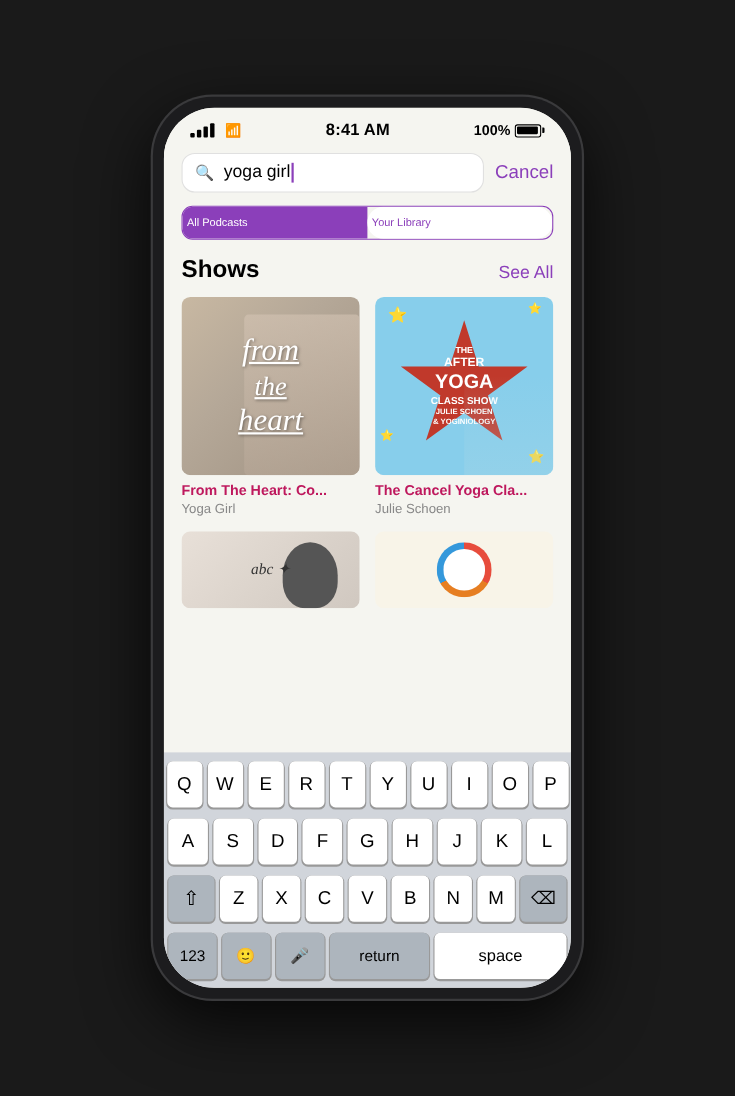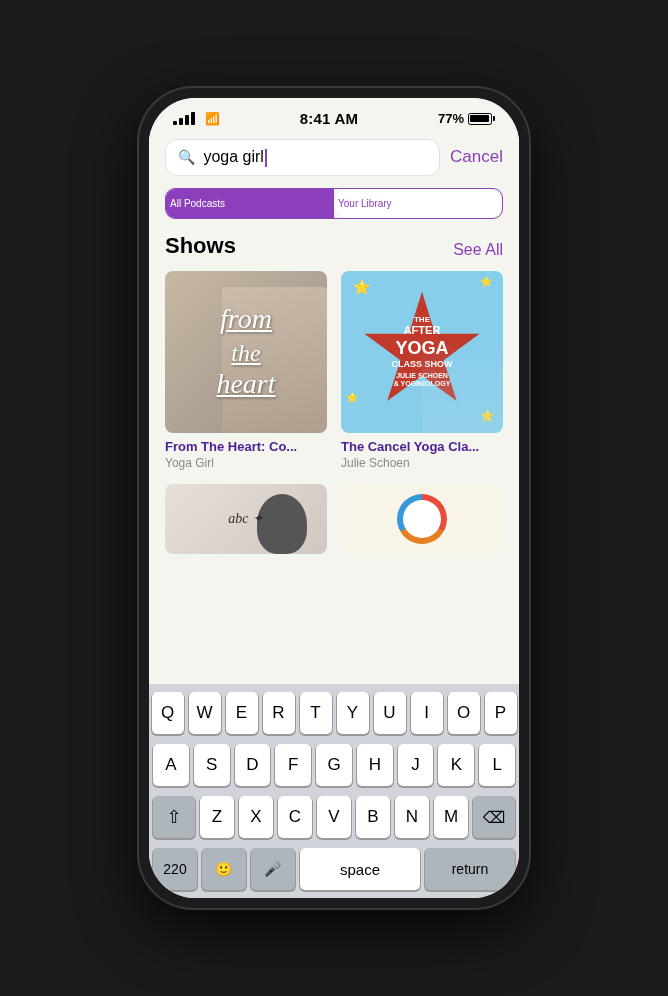--- a/index.html
+++ b/index.html
@@ -211,21 +211,21 @@
       width: 100%;
       aspect-ratio: 1;
       border-radius: 8px;
       margin-bottom: 6px;
       overflow: hidden;
       position: relative;
     }
     .show-name {
       font-size: 13px;
       font-weight: 600;
-      color: #4c1d95;
+      color: #be185d;
       white-space: nowrap;
       overflow: hidden;
       text-overflow: ellipsis;
     }
     .show-author {
       font-size: 12px;
       color: #888;
       margin-top: 2px;
     }
 
@@ -401,21 +401,21 @@
         <div style="display:flex;align-items:flex-end;gap:2px;margin-right:4px;">
           <div class="signal-bar" style="height:4px;"></div>
           <div class="signal-bar" style="height:7px;"></div>
           <div class="signal-bar" style="height:10px;"></div>
           <div class="signal-bar" style="height:13px;"></div>
         </div>
         <span class="wifi-icon">📶</span>
       </div>
       <div class="status-time">8:41 AM</div>
       <div class="status-right">
-        <span>77%</span>
+        <span>100%</span>
         <div class="battery-icon">
           <div class="battery-body">
             <div class="battery-fill"></div>
           </div>
           <div class="battery-tip"></div>
         </div>
       </div>
     </div>
 
     <div class="content">
@@ -538,22 +538,22 @@
         <div class="key">X</div>
         <div class="key">C</div>
         <div class="key">V</div>
         <div class="key">B</div>
         <div class="key">N</div>
         <div class="key">M</div>
         <div class="key dark backspace" style="font-size:16px;">⌫</div>
       </div>
 
       <div class="bottom-bar-row">
-        <div class="key dark wide" style="font-size:14px;">220</div>
+        <div class="key dark wide" style="font-size:14px;">123</div>
         <div class="key dark wide emoji-key">🙂</div>
         <div class="key dark wide mic-key">🎤</div>
+        <div class="key dark return-key" style="font-size:14px;">return</div>
         <div class="key extra-wide" style="font-size:15px;">space</div>
-        <div class="key dark return-key" style="font-size:14px;">return</div>
       </div>
     </div>
 
   </div>
 </div>
 
 </body></html>

